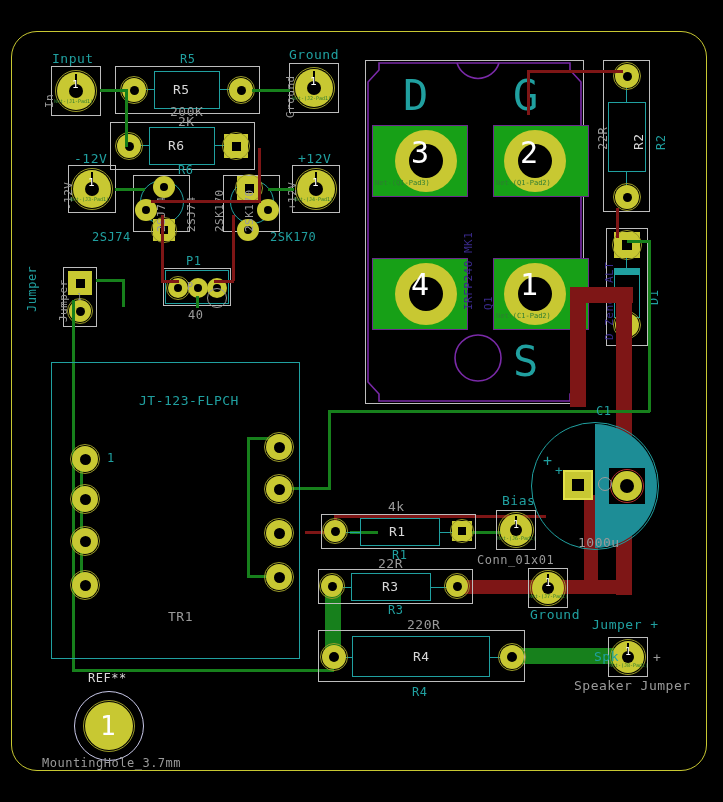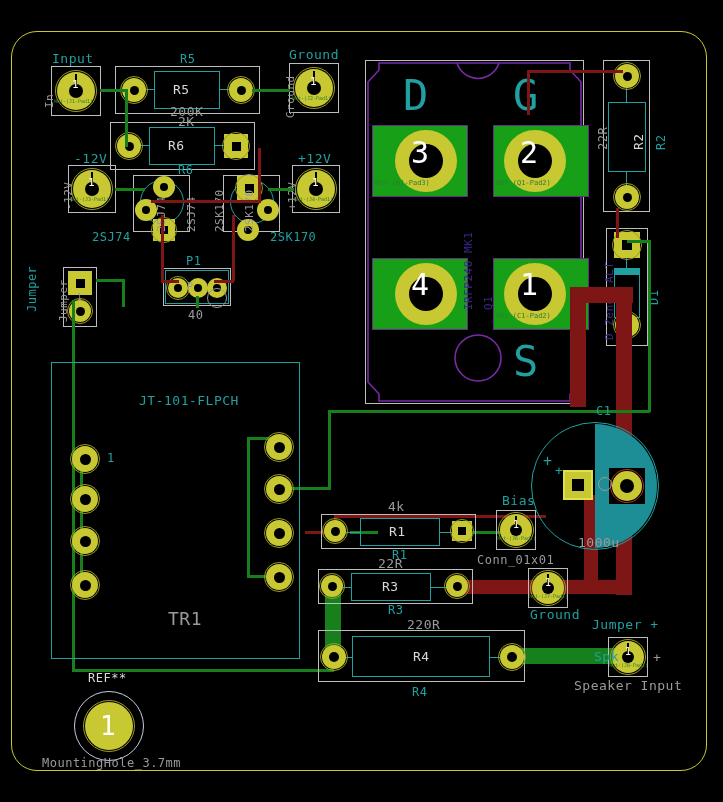--- a/index.html
+++ b/index.html
@@ -338,22 +338,22 @@
   <div class="trace t-green" style="left:648px;top:240px;width:3px;height:172px;"></div>
   <div class="trace t-green" style="left:627px;top:240px;width:24px;height:3px;"></div>
   <div class="trace t-green" style="left:350px;top:531px;width:28px;height:3px;"></div>
   <div class="trace t-green" style="left:460px;top:531px;width:50px;height:3px;"></div>
 
   <div class="trace t-green" style="left:325px;top:588px;width:16px;height:70px;"></div>
   <div class="trace t-green" style="left:511px;top:648px;width:106px;height:16px;"></div>
 
   <div class="abs" style="left:51px;top:362px;">
     <div class="abs" style="left:0;top:0;width:249px;height:297px;border:1.5px solid #20a0a0;box-sizing:border-box;"></div>
-    <div class="abs txt" style="left:88px;top:32px;font-size:13px;">JT-101-FLPCH</div>
-    <div class="abs txt-fab" style="left:117px;top:248px;font-size:18px;">TR1</div>
+    <div class="abs txt" style="left:88px;top:32px;font-size:13px;">JT-123-FLPCH</div>
+    <div class="abs txt-fab" style="left:117px;top:248px;font-size:13px;">TR1</div>
 
     <div class="pad-th abs" style="left:21px;top:84px;width:26px;height:26px;">
       <div class="abs" style="width:11px;height:11px;border-radius:50%;background:#000;"></div>
       </div>
     <div class="pad-ring" style="left:19px;top:82px;width:30px;height:30px;"></div>
     <div class="abs txt" style="left:56px;top:90px;font-size:12px;">1</div>
 
     <div class="pad-th abs" style="left:21px;top:124px;width:26px;height:26px;">
       <div class="abs" style="width:11px;height:11px;border-radius:50%;background:#000;"></div>
       </div>
@@ -493,21 +493,21 @@
       <div class="abs" style="width:12px;height:12px;border-radius:50%;background:#000;"></div>
     </div>
     <div class="abs" style="left:19px;top:6px;width:2px;height:11px;background:#000;"></div>
     <div class="pad-ring" style="left:2px;top:2px;width:36px;height:36px;"></div>
     <div class="padnum" style="left:17px;top:10px;font-size:10px;">1</div>
     <div class="padnet" style="left:1px;top:26px;">Net-(J8-Pad1)</div>
   </div>
   <div class="abs txt" style="left:592px;top:618px;font-size:13px;">Jumper +</div>
   <div class="abs txt" style="left:594px;top:650px;font-size:13px;">Spk</div>
   <div class="abs txt-fab" style="left:653px;top:651px;font-size:13px;">+</div>
-  <div class="abs txt-fab" style="left:574px;top:679px;font-size:13px;">Speaker Input</div>
+  <div class="abs txt-fab" style="left:574px;top:679px;font-size:13px;">Speaker Jumper</div>
 
   <div class="abs" style="left:74px;top:691px;">
     <div class="mh-outer" style="left:0;top:0;width:70px;height:70px;"></div>
     <div class="mh-pad" style="left:11px;top:11px;width:48px;height:48px;"></div>
     <div class="pad-ring" style="left:9px;top:9px;width:52px;height:52px;"></div>
     <div class="padnum" style="left:26px;top:22px;font-size:26px;">1</div>
   </div>
   <div class="abs txt-white" style="left:88px;top:672px;font-size:12px;">REF**</div>
   <div class="abs txt-fab" style="left:42px;top:757px;font-size:12px;">MountingHole_3.7mm</div>
 

